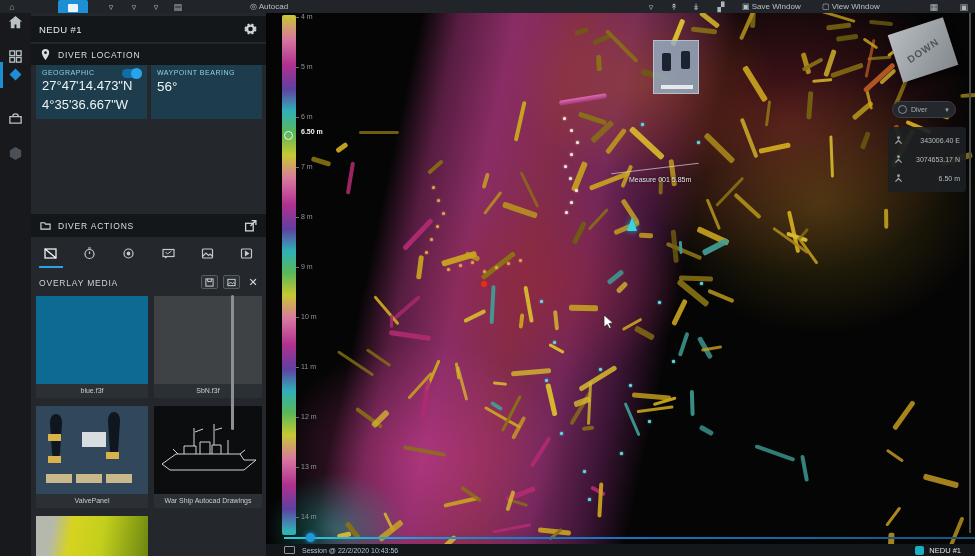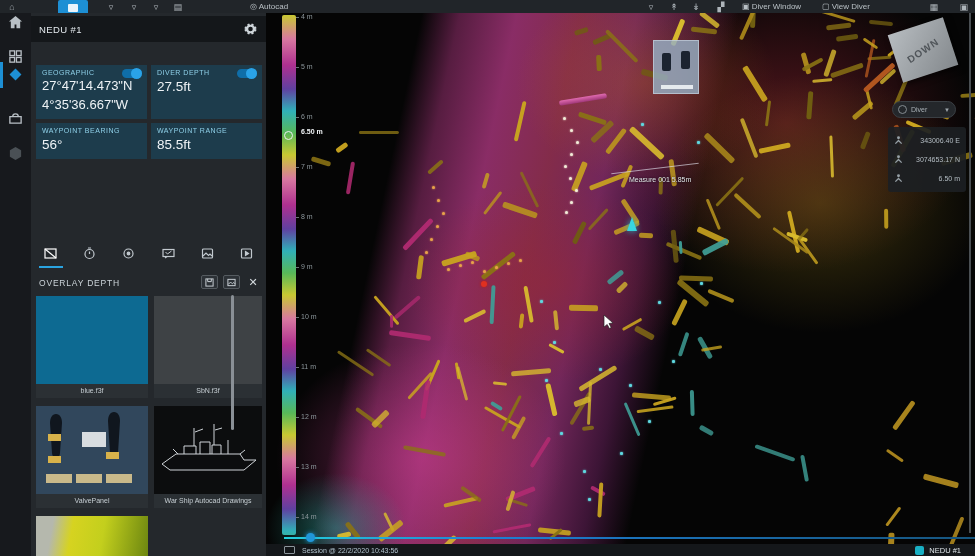--- a/index.html
+++ b/index.html
@@ -128,22 +128,22 @@
     <div id="tb-active"></div>
     <div class="tbicon" style="left:105px">▿</div>
     <div class="tbicon" style="left:128px">▿</div>
     <div class="tbicon" style="left:150px">▿</div>
     <div class="tbicon" style="left:172px">▤</div>
     <div class="tbbtn" style="left:250px">◎ <span>Autocad</span></div>
     <div class="tbicon" style="left:645px">▿</div>
     <div class="tbicon" style="left:668px">↟</div>
     <div class="tbicon" style="left:690px">↡</div>
     <div class="tbicon" style="left:715px">▞</div>
-    <div class="tbbtn" style="left:742px">▣ <span>Diver Window</span></div>
-    <div class="tbbtn" style="left:822px">▢ <span>View Diver</span></div>
+    <div class="tbbtn" style="left:742px">▣ <span>Save Window</span></div>
+    <div class="tbbtn" style="left:822px">▢ <span>View Window</span></div>
     <div class="tbicon" style="left:928px">▦</div>
     <div class="tbicon" style="left:958px">▣</div>
   </div>
 
   <div id="rail" class="abs">
     <div class="rail-ic" style="top:2px">
       <svg viewBox="0 0 16 16" fill="currentColor">
           <path d="M8 1 1 7h2v7h4v-4h2v4h4V7h2z"></path>
         </svg>
       </div>
@@ -177,43 +177,52 @@
   <div id="panel" class="abs">
     <div class="hdrbar" id="nedu-hdr">
       <span>NEDU #1</span>
       <span class="hdr-right-ic">
         <svg viewBox="0 0 16 16" fill="currentColor">
             <path d="M8 5a3 3 0 100 6 3 3 0 000-6zm6.5 3l1.5.9-1 2.4-1.8-.3a5 5 0 01-1.3 1.3l.3 1.8-2.4 1-1-1.5h-1.6l-1 1.5-2.4-1 .3-1.8A5 5 0 012.8 11l-1.8.3-1-2.4L1.5 8 0 7.1l1-2.4 1.8.3A5 5 0 014.1 3.7L3.8 1.9l2.4-1 1 1.5h1.6l1-1.5 2.4 1-.3 1.8a5 5 0 011.3 1.3l1.8-.3 1 2.4z" transform="scale(.94) translate(.5 .5)"></path>
           </svg>
       </span>
     </div>
 
+    <div class="hdrbar sec-hdr" style="top:31px; height:21px; padding-left:9px;">
+      <svg viewBox="0 0 12 12" fill="currentColor">
+          <path d="M6 0a4 4 0 00-4 4c0 3 4 8 4 8s4-5 4-8a4 4 0 00-4-4zm0 5.5A1.5 1.5 0 116 2.5a1.5 1.5 0 010 3z"></path>
+        </svg>
+      <span>DIVER LOCATION</span>
+    </div>
 
     <div id="cards">
         <div class="card">
           <div class="lbl">GEOGRAPHIC</div>
           <div class="toggle"></div>
           <div class="val two">27°47'14.473"N</div>
           <div class="val two">4°35'36.667"W</div>
         </div>
         <div class="card">
-          <div class="lbl">DIVER DEPTH</div>
-          <div class="toggle"></div>
-          <div class="val">27.5ft</div>
-        </div>
-        <div class="card">
           <div class="lbl">WAYPOINT BEARING</div>
           <div class="val">56°</div>
         </div>
-        <div class="card">
-          <div class="lbl">WAYPOINT RANGE</div>
-          <div class="val">85.5ft</div>
-        </div>
-      </div>
-
+      </div>
+
+    <div class="hdrbar sec-hdr" style="top:201px; height:23px; padding-left:9px;">
+      <svg viewBox="0 0 12 12" fill="none" stroke="currentColor" stroke-width="1.2">
+          <path d="M1 3h4l1 1.5h5V10H1z"></path>
+        </svg>
+      <span>DIVER ACTIONS</span>
+      <span class="hdr-right-ic">
+        <svg viewBox="0 0 12 12" fill="none" stroke="currentColor" stroke-width="1.2">
+            <rect x="1.5" y="3.5" width="7" height="7"></rect>
+            <path d="M7 1h4v4M11 1L6 6"></path>
+          </svg>
+      </span>
+    </div>
 
     <div id="tabs">
       <div class="tab sel">
           <svg viewBox="0 0 13 13" fill="none" stroke="currentColor" stroke-width="1.2">
             <rect x="1" y="2" width="11" height="9"></rect>
             <path d="M1 2l11 9"></path>
           </svg>
         </div>
       <div class="tab">
           <svg viewBox="0 0 13 13" fill="none" stroke="currentColor" stroke-width="1.2">
@@ -242,21 +251,21 @@
         </div>
       <div class="tab">
           <svg viewBox="0 0 13 13" fill="none" stroke="currentColor" stroke-width="1.2">
             <rect x="1.5" y="2" width="10" height="9" rx="1"></rect>
             <path d="M5.5 4.5l3 2-3 2z" fill="currentColor"></path>
           </svg>
         </div>
     </div>
 
     <div id="om-hdr">
-      <span id="om-title">OVERLAY DEPTH</span>
+      <span id="om-title">OVERLAY MEDIA</span>
       <span class="om-btn" style="right:48px">
           <svg viewBox="0 0 10 10" fill="none" stroke="currentColor" stroke-width="1.1">
             <rect x="1" y="1" width="8" height="8"></rect>
             <path d="M3 1v3h4V1"></path>
           </svg>
         </span>
       <span class="om-btn" style="right:26px">
           <svg viewBox="0 0 10 10" fill="none" stroke="currentColor" stroke-width="1.1">
             <rect x="1" y="1.5" width="8" height="7"></rect>
             <path d="M1.5 7l2.5-2.5L6 6.5 7.5 5 9 6.5"></path>

